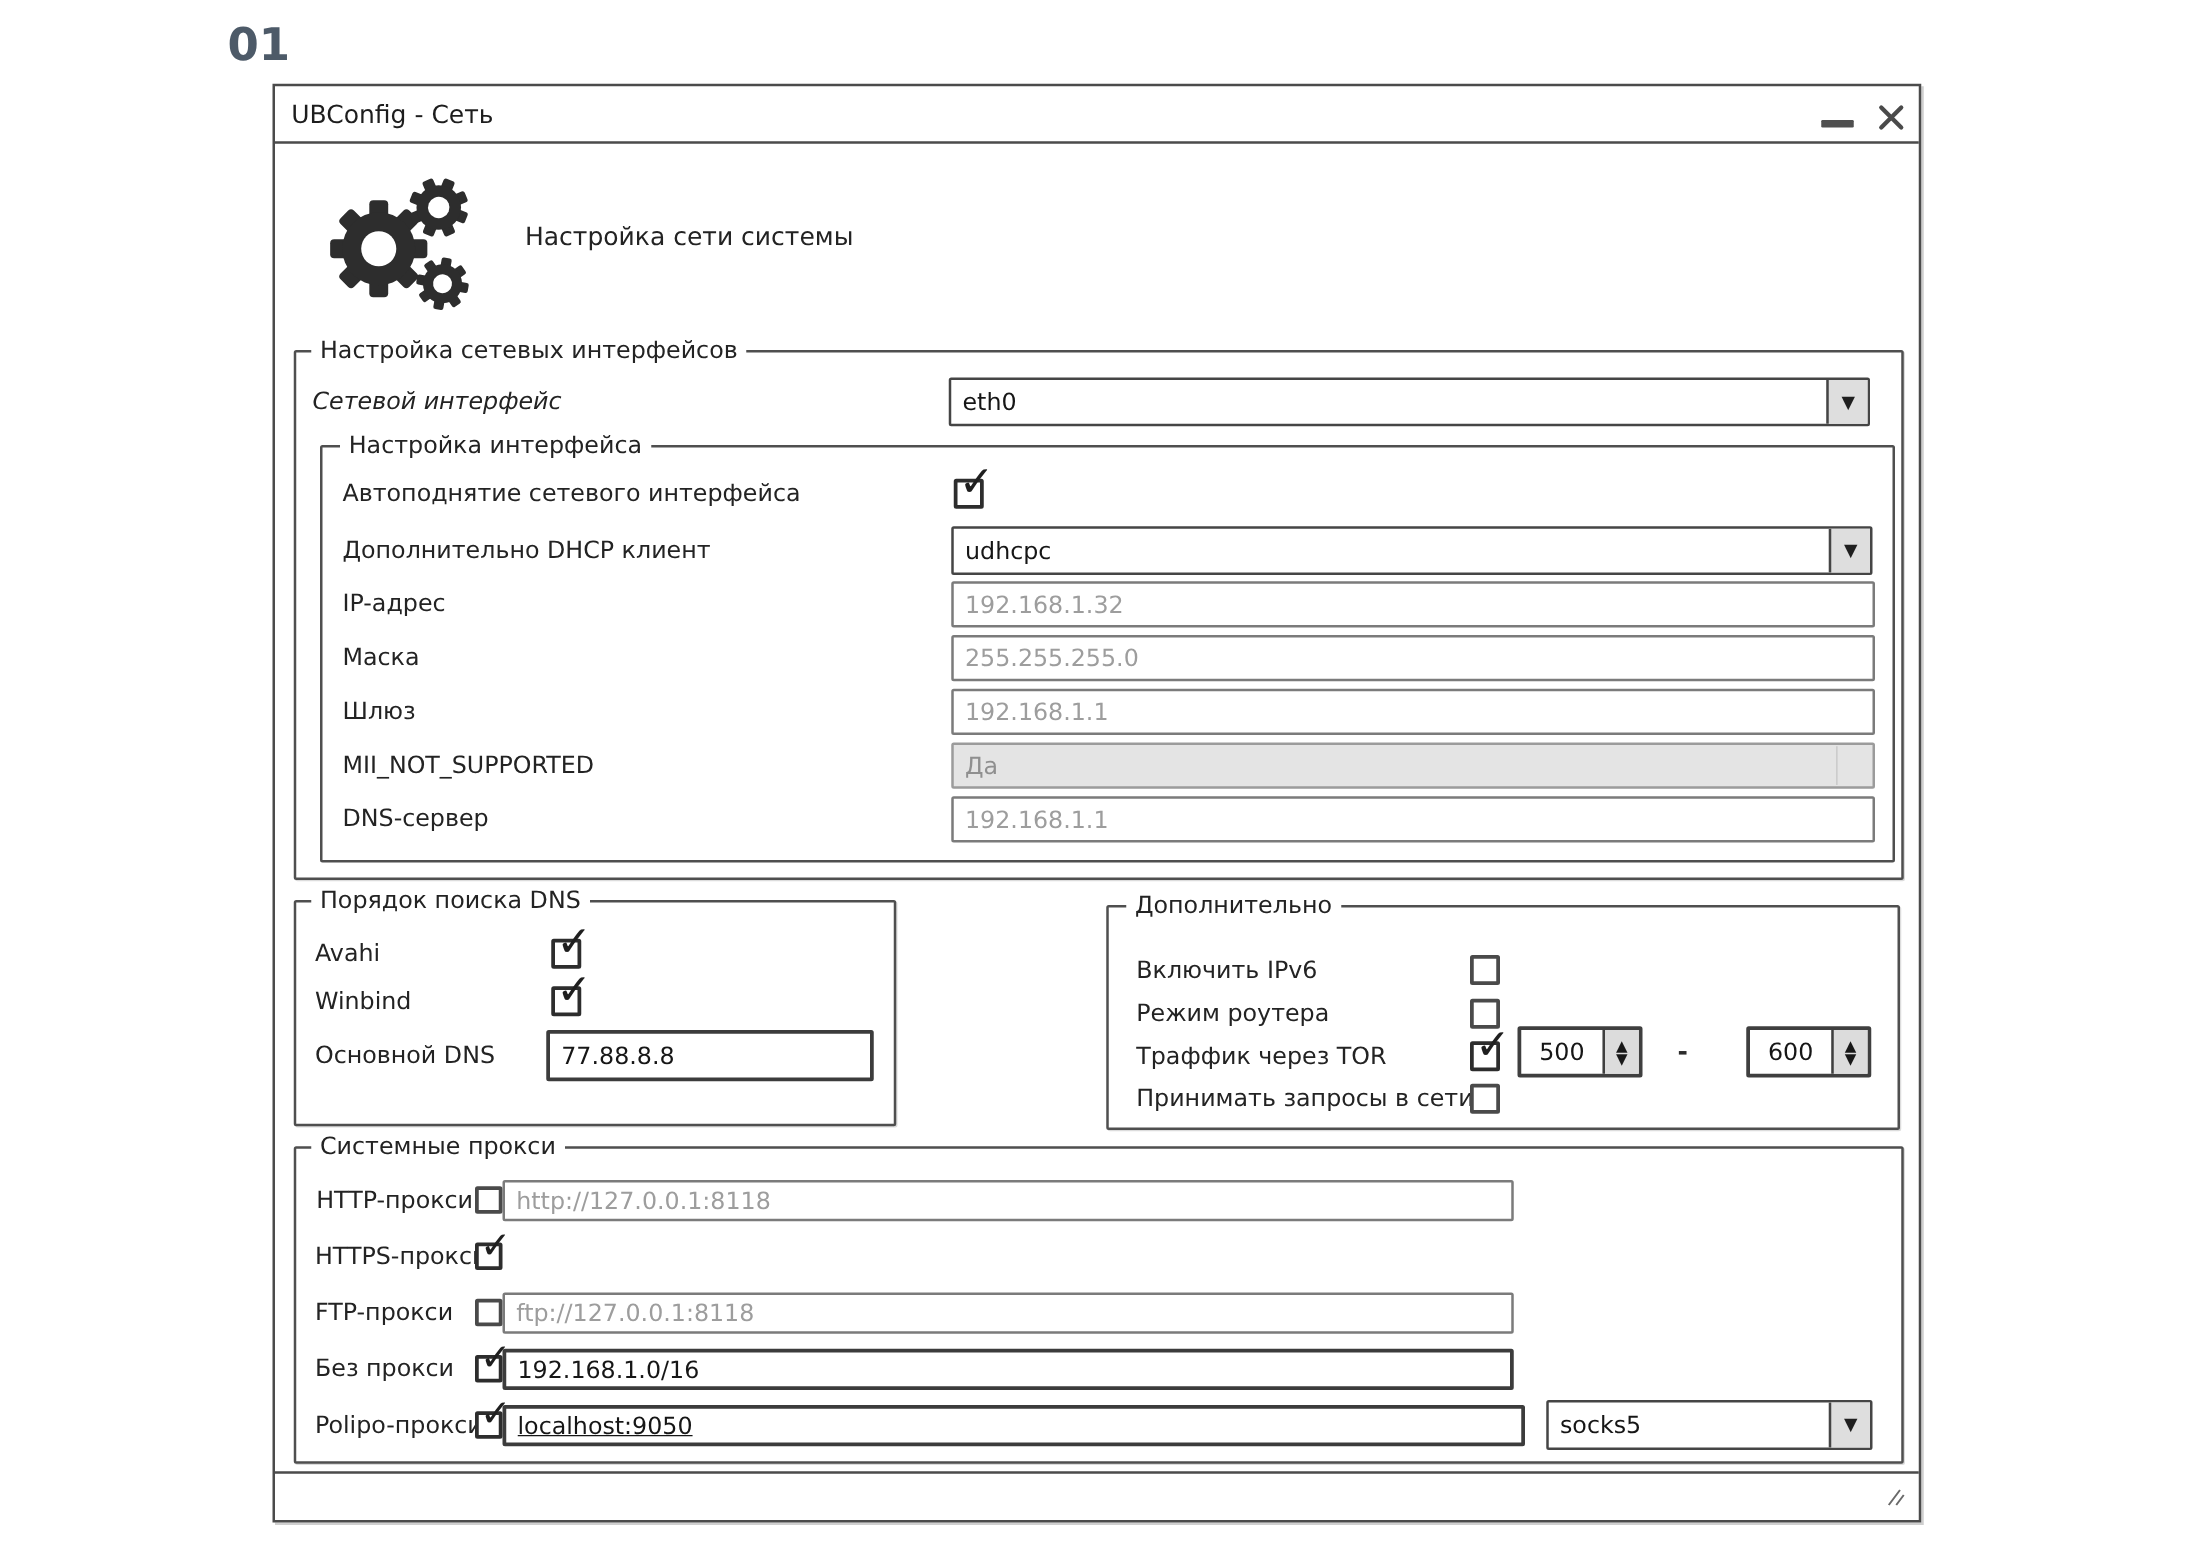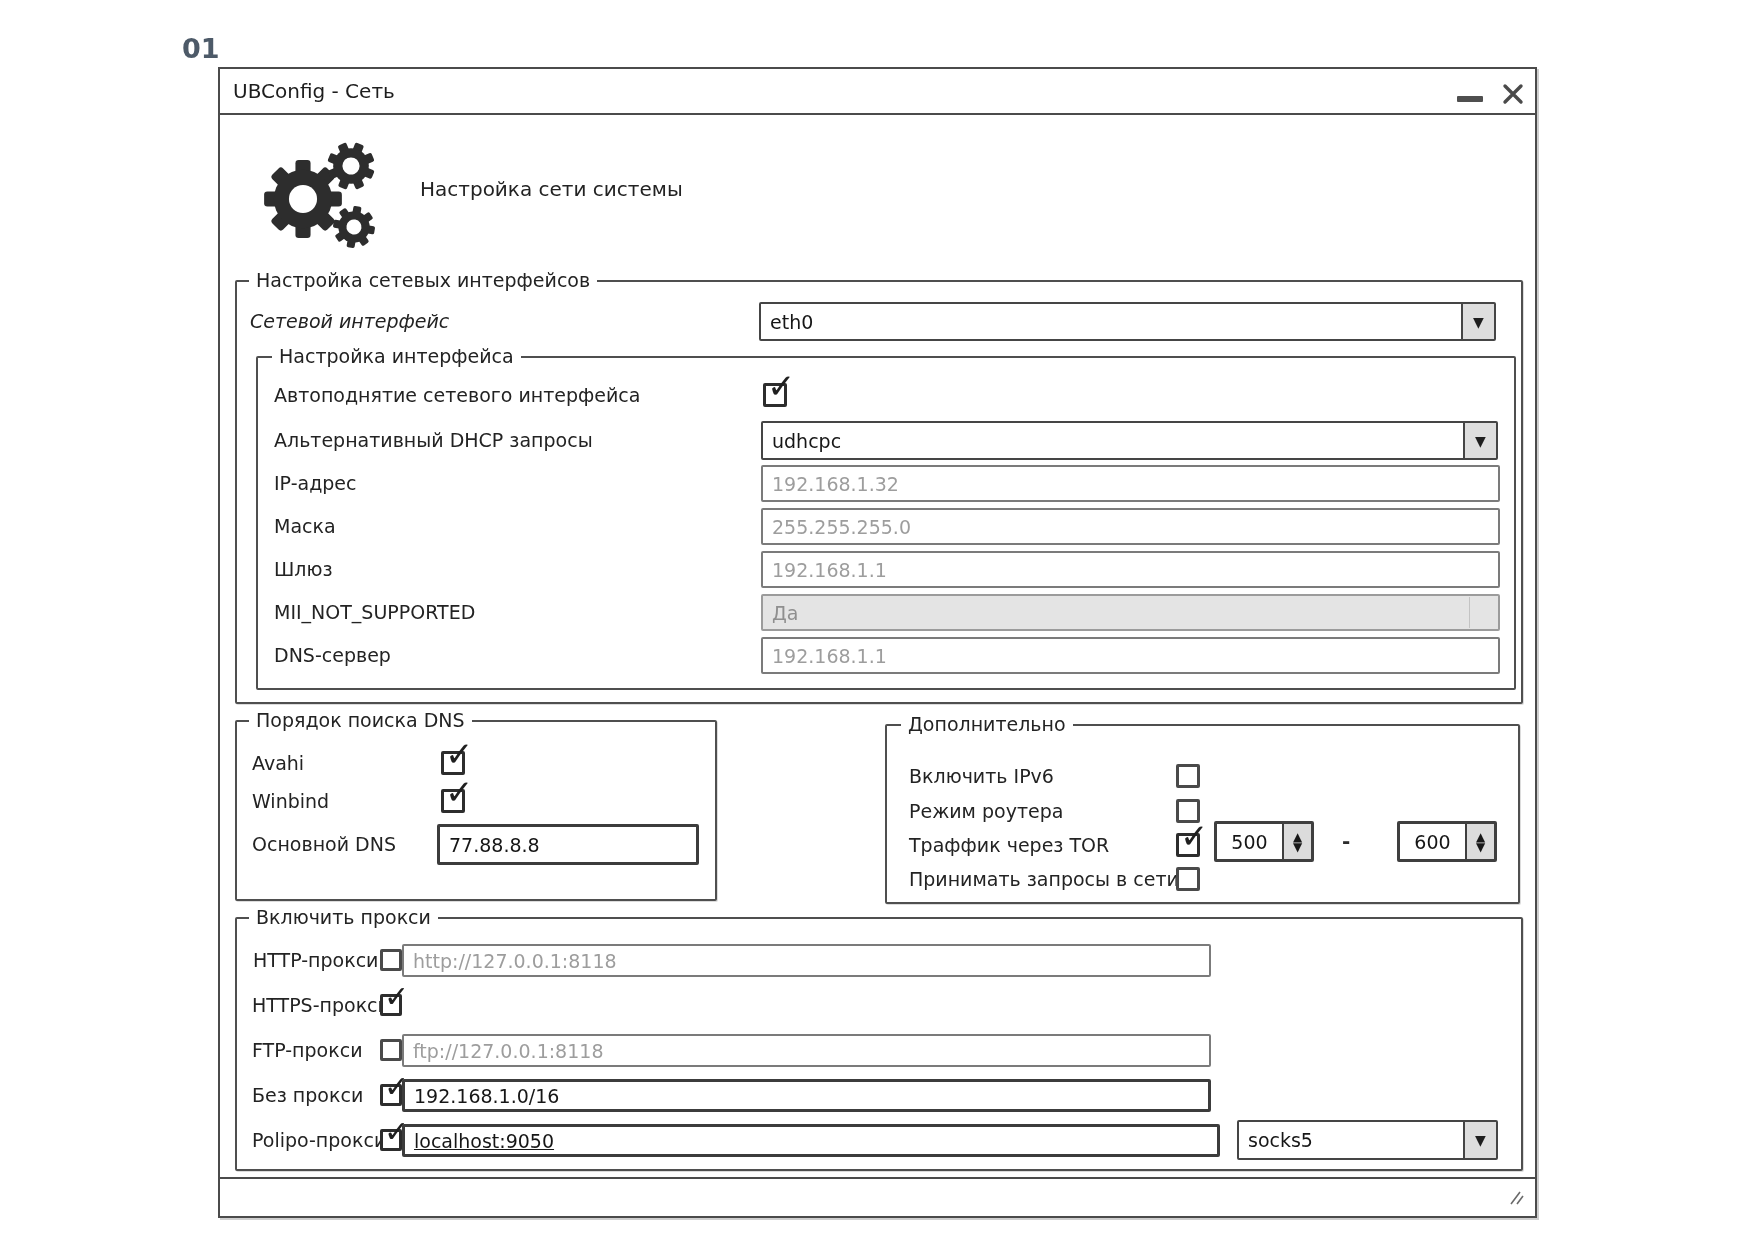--- a/index.html
+++ b/index.html
@@ -1,20 +1,20 @@
 <!DOCTYPE html>
 <html><head>
 <meta charset="utf-8">
 <style>
   html,body{margin:0;padding:0;}
   body{
     width:1753px;height:1240px;position:relative;background:#ffffff;overflow:hidden;
     font-family:"DejaVu Sans","Liberation Sans",sans-serif;
   }
-  .page-label{position:absolute;left:182px;top:16px;font-size:27px;font-weight:bold;color:#4d5a68;margin-top:17px;}
+  .page-label{position:absolute;left:182px;top:16px;font-size:36px;font-weight:bold;color:#4d5a68;}
 
   
   .window{position:absolute;left:218px;top:67px;width:1319px;height:1151px;background:#fff;
           border:2px solid #4b4b4b;box-sizing:border-box;box-shadow:2px 2px 0 #cfcfcf;}
   .titlebar{position:absolute;left:0;top:0;right:0;height:44px;border-bottom:2px solid #4b4b4b;}
   .title{position:absolute;left:13px;top:0;line-height:44px;font-size:20px;color:#1d1d1d;white-space:nowrap;}
   .btn-min{position:absolute;left:1237px;top:27px;width:26px;height:6px;background:#4f4f4f;border-radius:1px;cursor:pointer;}
   .btn-close{position:absolute;left:1281px;top:13px;width:24px;height:24px;cursor:pointer;}
 
   
@@ -104,21 +104,21 @@
     </div>
 
     <div class="group" style="left:19px;top:74px;width:1260px;height:334px;box-shadow:none;">
       <span class="legend" style="left:14px;">Настройка интерфейса</span>
 
       <div class="label" style="left:16px;top:25px;line-height:25px;">Автоподнятие сетевого интерфейса</div>
       <div class="cb checked-src checked" style="left:505px;top:25px;">
         <span class="check">✓</span>
       </div>
 
-      <div class="label" style="left:16px;top:63px;line-height:39px;">Альтернативный DHCP запросы</div>
+      <div class="label" style="left:16px;top:63px;line-height:39px;">Дополнительно DHCP клиент</div>
       <div class="combo" style="left:503px;top:63px;width:737px;height:39px;">
         <span class="combo-text">udhcpc</span>
         <span class="combo-btn">▼</span>
       </div>
 
       <div class="label" style="left:16px;top:107px;line-height:37px;">IP-адрес</div>
       <input class="tf light" style="left: 503px; top: 107px; width: 739px; height: 37px;" spellcheck="false" placeholder="192.168.1.32">
 
       <div class="label" style="left:16px;top:150px;line-height:37px;">Маска</div>
       <input class="tf light" style="left: 503px; top: 150px; width: 739px; height: 37px;" spellcheck="false" placeholder="255.255.255.0">
@@ -185,21 +185,21 @@
       </span>
     </div>
 
     <div class="label" style="left:22px;top:141px;line-height:24px;">Принимать запросы в сети</div>
     <div class="cb" style="left:289px;top:141px;">
       
     </div>
   </div>
 
   <div class="group" style="left:15px;top:848px;width:1288px;height:254px;">
-    <span class="legend" style="left:12px;">Включить прокси</span>
+    <span class="legend" style="left:12px;">Системные прокси</span>
 
     <div class="label" style="left:16px;top:25px;line-height:33px;">HTTP-прокси</div>
     <div class="cb cb-sm" style="left:143px;top:30px;">
       
     </div>
     <input class="tf light" style="left: 165px; top: 25px; width: 809px; height: 33px;" spellcheck="false" placeholder="http://127.0.0.1:8118">
 
     <div class="label" style="left:15px;top:70px;line-height:33px;">HTTPS-прокси</div>
     <div class="cb cb-sm checked" style="left:143px;top:75px;">
       <span class="check">✓</span>

